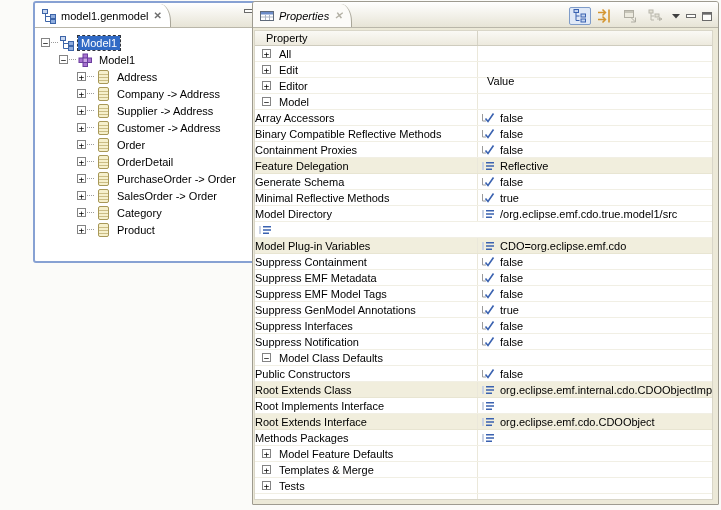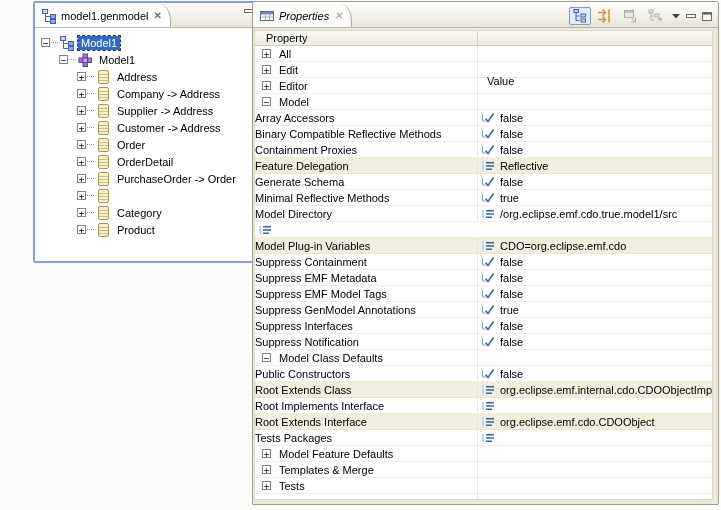--- a/index.html
+++ b/index.html
@@ -233,20 +233,21 @@
           <span class="twisty">+</span>
           <span class="dots"></span>
           <span class="tree-icon">
             <svg width="16" height="16" viewBox="0 0 16 16">
               <rect x="3.5" y="1.5" width="10" height="13" rx="1.5" fill="#f6f0cc" stroke="#a89858"></rect>
               <line x1="4" y1="5.5" x2="13" y2="5.5" stroke="#cbbd85"></line>
               <line x1="4" y1="8.5" x2="13" y2="8.5" stroke="#cbbd85"></line>
               <line x1="4" y1="11.5" x2="13" y2="11.5" stroke="#cbbd85"></line>
             </svg>
           </span>
+          <span class="tree-label">SalesOrder -&gt; Order</span>
         </div>
         <div class="tree-row" style="padding-left: 42px;">
           <span class="twisty">+</span>
           <span class="dots"></span>
           <span class="tree-icon">
             <svg width="16" height="16" viewBox="0 0 16 16">
               <rect x="3.5" y="1.5" width="10" height="13" rx="1.5" fill="#f6f0cc" stroke="#a89858"></rect>
               <line x1="4" y1="5.5" x2="13" y2="5.5" stroke="#cbbd85"></line>
               <line x1="4" y1="8.5" x2="13" y2="8.5" stroke="#cbbd85"></line>
               <line x1="4" y1="11.5" x2="13" y2="11.5" stroke="#cbbd85"></line>
@@ -642,21 +643,21 @@
                 <svg width="14" height="12" viewBox="0 0 14 12">
                   <rect x="1" y="2" width="2" height="8" fill="#c9d2e4"></rect>
                   <path d="M5 2.8h8M5 6h8M5 9.2h6" stroke="#3a62b0" stroke-width="1.4"></path>
                 </svg>
               </span>
               <span>org.eclipse.emf.cdo.CDOObject</span>
             </div>
           </div>
           <div class="prow">
             <div class="pleft leaf">
-              <span>Tests Packages</span>
+              <span>Methods Packages</span>
             </div>
             <div class="pright">
               <span class="vicon">
                 <svg width="14" height="12" viewBox="0 0 14 12">
                   <rect x="1" y="2" width="2" height="8" fill="#c9d2e4"></rect>
                   <path d="M5 2.8h8M5 6h8M5 9.2h6" stroke="#3a62b0" stroke-width="1.4"></path>
                 </svg>
               </span>
               <span></span>
             </div>

